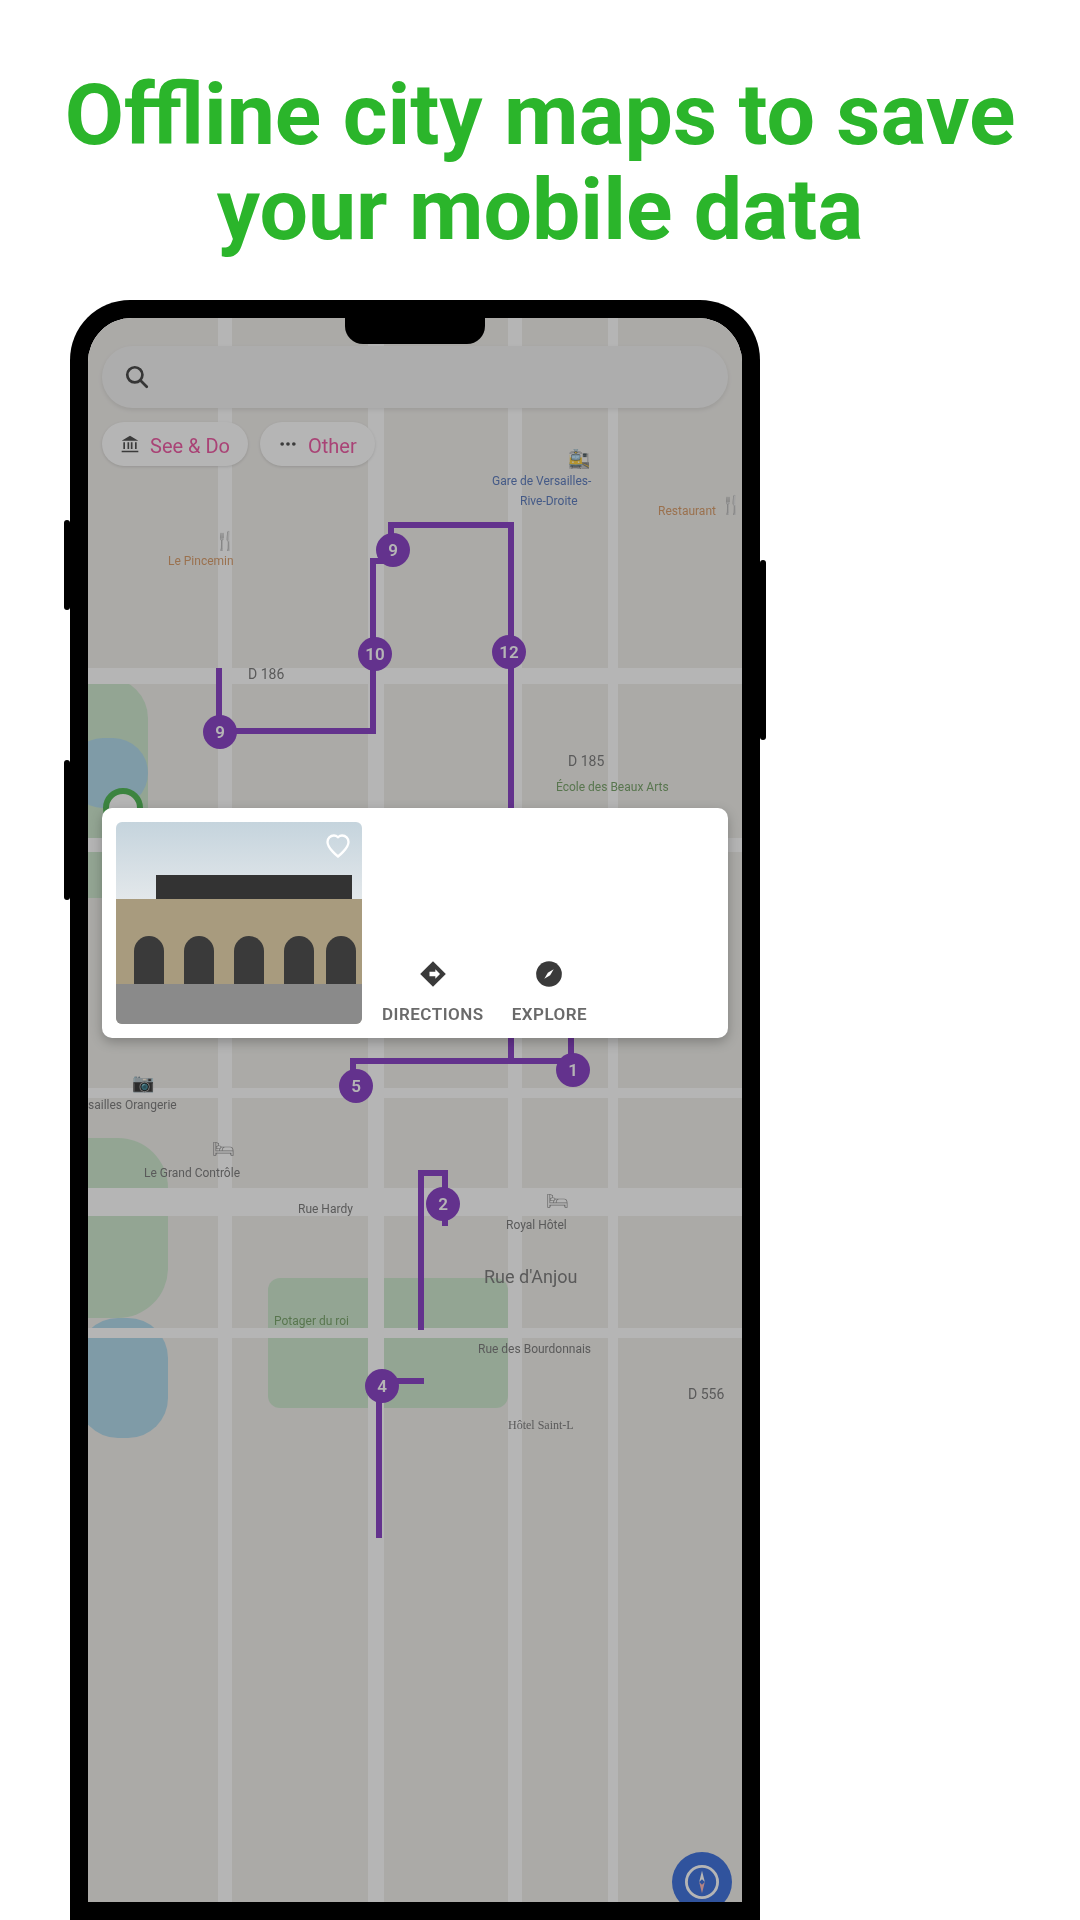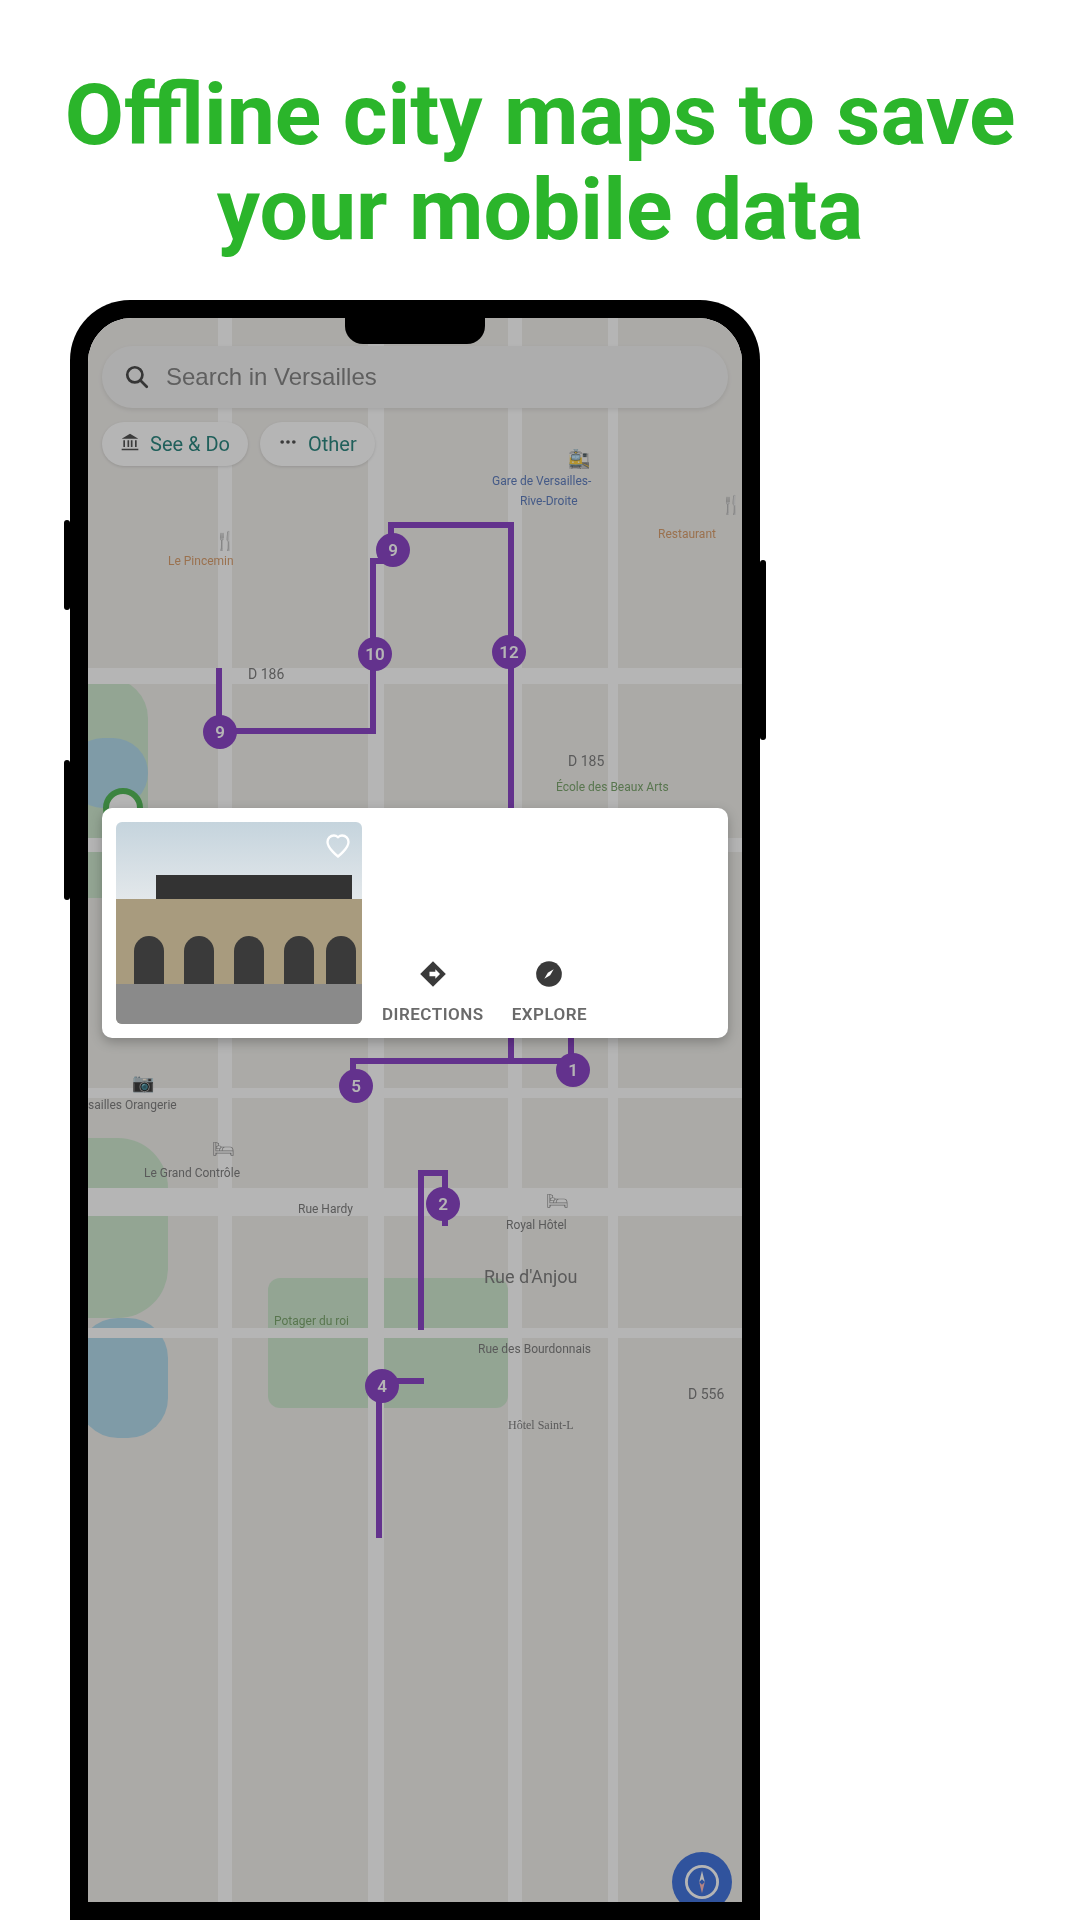--- a/index.html
+++ b/index.html
@@ -147,26 +147,26 @@
   top: 104px;
   left: 14px;
   display: flex;
   gap: 12px;
   z-index: 30;
 }
 .chip {
   background: #ffffff;
   border-radius: 22px;
   height: 44px;
-  padding: 1px 18px;
-  display: flex;
-  align-items: center;
+  padding: 12px 18px;
+  display: flex;
+  align-items: flex-start;
   gap: 10px;
   font-size: 20px;
-  color: #0f766e;
+  color: #ec4899;
   box-shadow: 0 1px 3px rgba(0,0,0,0.15);
 }
 .dim-overlay {
   position: absolute;
   inset: 0;
   background: rgba(60,60,60,0.38);
   z-index: 40;
 }
 .info-card {
   position: absolute;
@@ -319,21 +319,21 @@
       <div class="waypoint" style="left:294px; top:1068px;">
           <span>4</span>
         </div>
 
       <div class="location-ring"></div>
 
       <span class="poi-icon" style="left:480px;top:130px;color:#4a6db5;">🚉</span>
       <div class="map-label blue" style="left:404px; top:156px;">Gare de Versailles-</div>
       <div class="map-label blue" style="left:432px; top:176px;">Rive-Droite</div>
       <span class="poi-icon" style="left:632px;top:176px;color:#d4925a;">🍴</span>
-      <div class="map-label orange" style="left:570px; top:209px;">Restaurant</div>
+      <div class="map-label orange" style="left:570px; top:186px;">Restaurant</div>
       <span class="poi-icon" style="left:126px;top:212px;color:#d4925a;">🍴</span>
       <div class="map-label orange" style="left:80px; top:236px;">Le Pincemin</div>
       <div class="map-label" style="left:160px; top:348px;font-size:14px;">D 186</div>
       <div class="map-label" style="left:480px; top:408px;font-size:14px;margin-top:27px;">D 185</div>
       <div class="map-label green" style="left:468px; top:462px;">École des Beaux Arts</div>
       <span class="poi-icon" style="left:44px;top:754px;color:#888;">📷</span>
       <div class="map-label" style="left:0px; top:780px;">sailles Orangerie</div>
       <span class="poi-icon" style="left:124px;top:820px;color:#888;">🛏</span>
       <div class="map-label" style="left:56px; top:848px;">Le Grand Contrôle</div>
       <div class="map-label" style="left:210px; top:884px;">Rue Hardy</div>
@@ -354,21 +354,20 @@
       </div>
     </div>
 
     <div class="search-bar">
       <span class="icon-slot">
         <svg width="26" height="26" viewBox="0 0 24 24">
             <circle cx="10" cy="10" r="7" fill="none" stroke="#333" stroke-width="2.5"></circle>
             <line x1="15" y1="15" x2="21" y2="21" stroke="#333" stroke-width="2.5" stroke-linecap="round"></line>
           </svg>
       </span>
-      <input type="text" placeholder="Search in Versailles" style="">
     </div>
 
     <div class="chip-row">
       <div class="chip">
         <span>
           <svg width="20" height="20" viewBox="0 0 24 24">
               <path d="M12 2 L22 8 L2 8 Z M4 10 h2 v8 h-2z M9 10 h2 v8 h-2z M13 10 h2 v8 h-2z M18 10 h2 v8 h-2z M2 20 h20 v2 h-20z" fill="#3a3a3a"></path>
             </svg>
         </span>
         <span>See &amp; Do</span>

